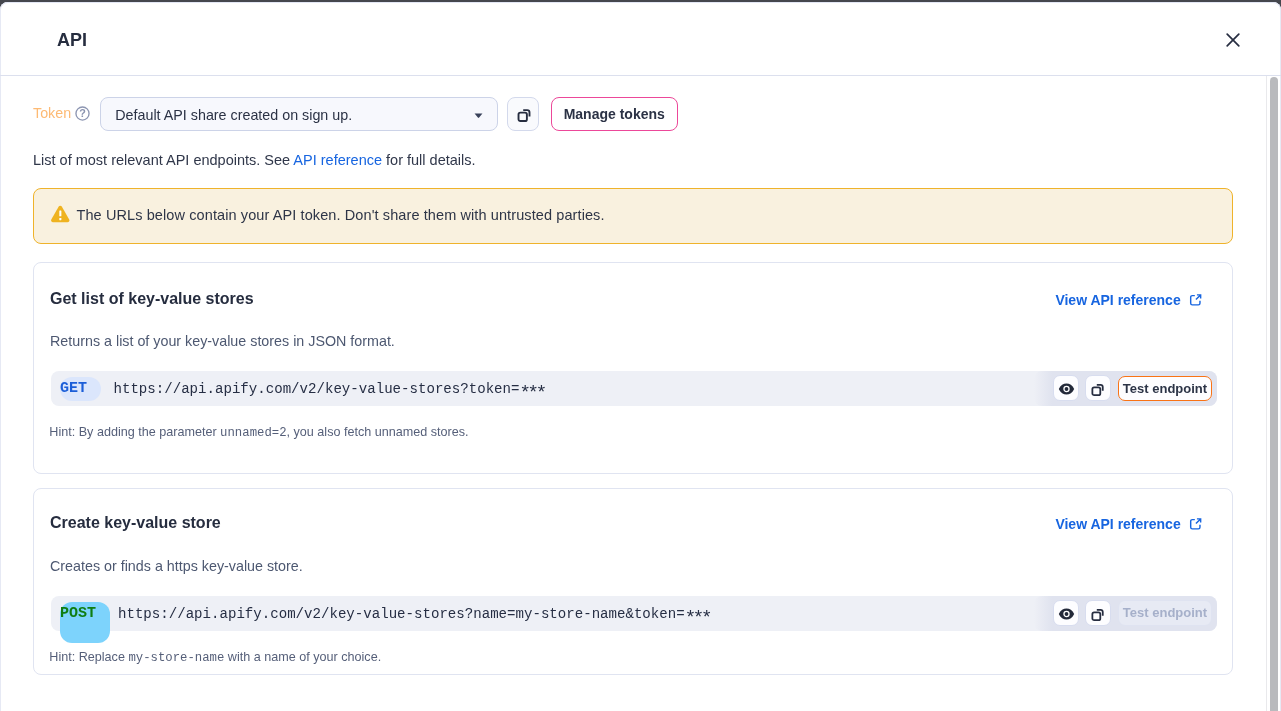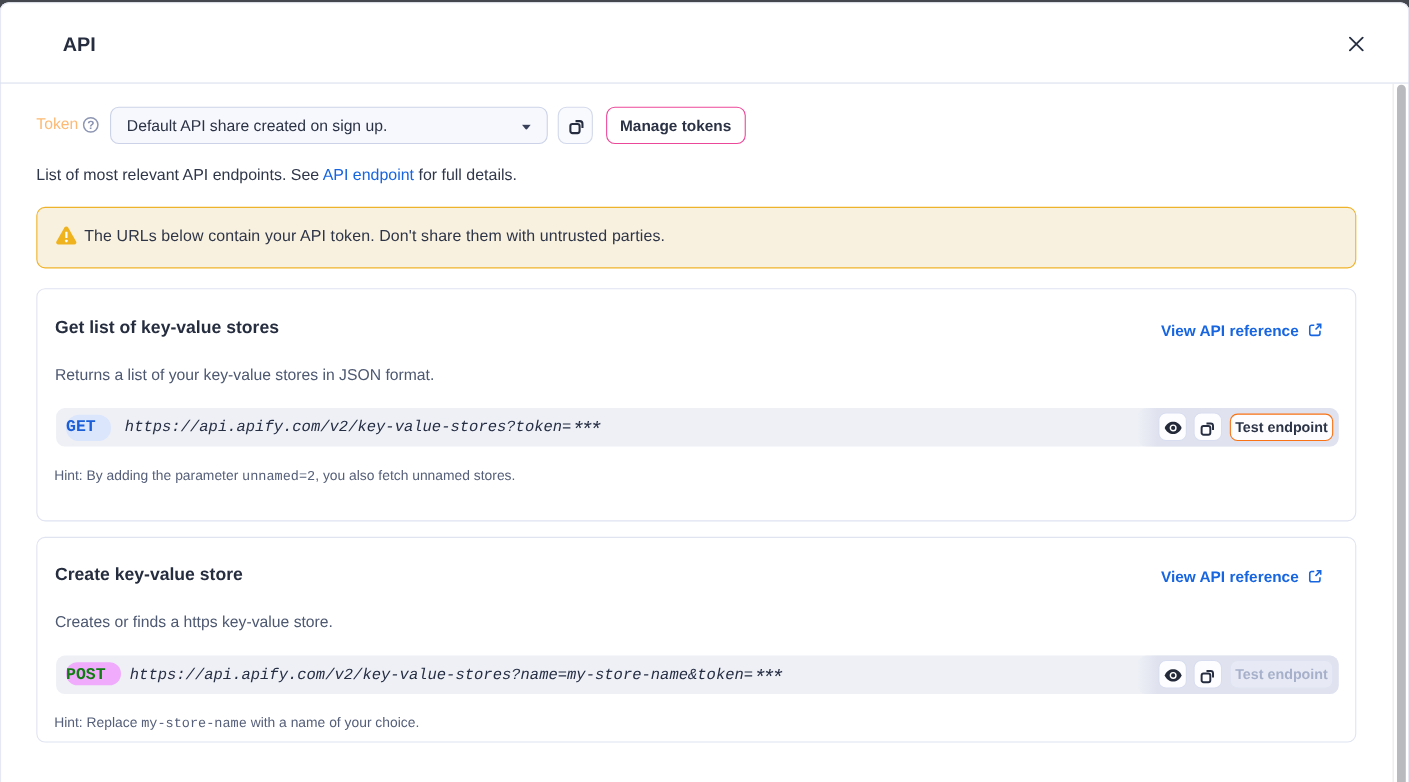--- a/index.html
+++ b/index.html
@@ -41,22 +41,22 @@
 
   .card { left:33px; width:1200.3px; background:#fff; border:1px solid #e0e4f1; border-radius:8px; }
   .title { font-size:16px; font-weight:700; color:#262d3f; left:50px; }
   .viewref { font-size:14px; font-weight:700; color:#1765e0; }
   .desc { left:50px; font-size:14.3px; color:#4d5871; }
 
   .endrow { left:51px; width:1165.5px; height:35.5px; background:#eef0f6; border-radius:8px; }
   .pill { font-family:"Liberation Mono", monospace; font-size:15px; font-weight:700;
           border-radius:12px; }
   .pill-get  { left:60px; width:41.3px; height:23.8px; line-height:23.8px; background:#dbe6fc; color:#1b5ed8; }
-  .pill-post { left:60px; width:50.4px; height:21px; line-height:23.8px; background:#f0abfc; color:#0f7d11; }
-  .url { font-family:"Liberation Mono", monospace; font-size:14.1px; color:#262e44; white-space:pre;font-style:italic; }
+  .pill-post { left:60px; width:50.4px; height:41px; line-height:23.8px; background:#7dd3fc; color:#0f7d11; }
+  .url { font-family:"Liberation Mono", monospace; font-size:14.1px; color:#262e44; white-space:pre; }
   .overlay { width:183px; height:35.5px; background:linear-gradient(to right, rgba(224,227,239,0) 0px, #e0e3ef 18px); border-radius:8px; }
   .rowbtn { width:25.6px; height:25.6px; background:#fdfdff; border:1px solid #d8ddef; border-radius:7px; }
   .rowbtn svg { position:absolute; left:4.3px; top:4.8px; }
   .rowbtn svg.cp { left:4.2px; top:4.4px; }
   .btn-test { width:94px; height:25.7px; background:#fdfdff; border:1px solid #f97316;
               border-radius:7px; font-size:13px; font-weight:700; color:#2c3447; text-align:center; line-height:23px; }
   .btn-test.disabled { background:#e7eaf4; border-color:#dfe3f1; color:#a6b0ca; }
 
   .hint { left:49.3px; font-size:12.6px; color:#555f79; }
   .ast { font-size:19px; letter-spacing:-3.3px; vertical-align:-4.6px; }
@@ -89,21 +89,21 @@
 
 <div class="abs copybtn btn-copy-top">
     <svg width="18" height="18" viewBox="0 0 20 20">
       <rect x="2.8" y="7.4" width="9.3" height="9.3" rx="2.1" fill="none" stroke="#262d40" stroke-width="2.1"></rect>
       <path d="M8 4.6 h4.4 a2.6 2.6 0 0 1 2.6 2.6 v4.4" fill="none" stroke="#262d40" stroke-width="2.1"></path>
     </svg>
   </div>
 
 <div class="abs btn-manage">Manage tokens</div>
 
-<div class="abs lh1 introline">List of most relevant API endpoints. See <span class="blue">API endpoint</span> for full details.</div>
+<div class="abs lh1 introline">List of most relevant API endpoints. See <span class="blue">API reference</span> for full details.</div>
 
 <div class="abs warn"></div>
 <svg class="abs warnicon" width="20.5" height="19" viewBox="0 0 22 20">
     <path d="M9.2 1.7 a2.1 2.1 0 0 1 3.6 0 l7.8 13.6 a2.1 2.1 0 0 1 -1.8 3.1 H3.2 a2.1 2.1 0 0 1 -1.8 -3.1 Z" fill="#efb320"></path>
     <rect x="10" y="5.8" width="2.2" height="6.2" rx="0.4" fill="#fff"></rect>
     <rect x="10" y="13.8" width="2.2" height="2.3" rx="0.4" fill="#fff"></rect>
   </svg>
 <div class="abs lh1 warntxt">The URLs below contain your API token. Don't share them with untrusted parties.</div>
 
 <div class="abs card" style="top:262px;height:212px"></div>

